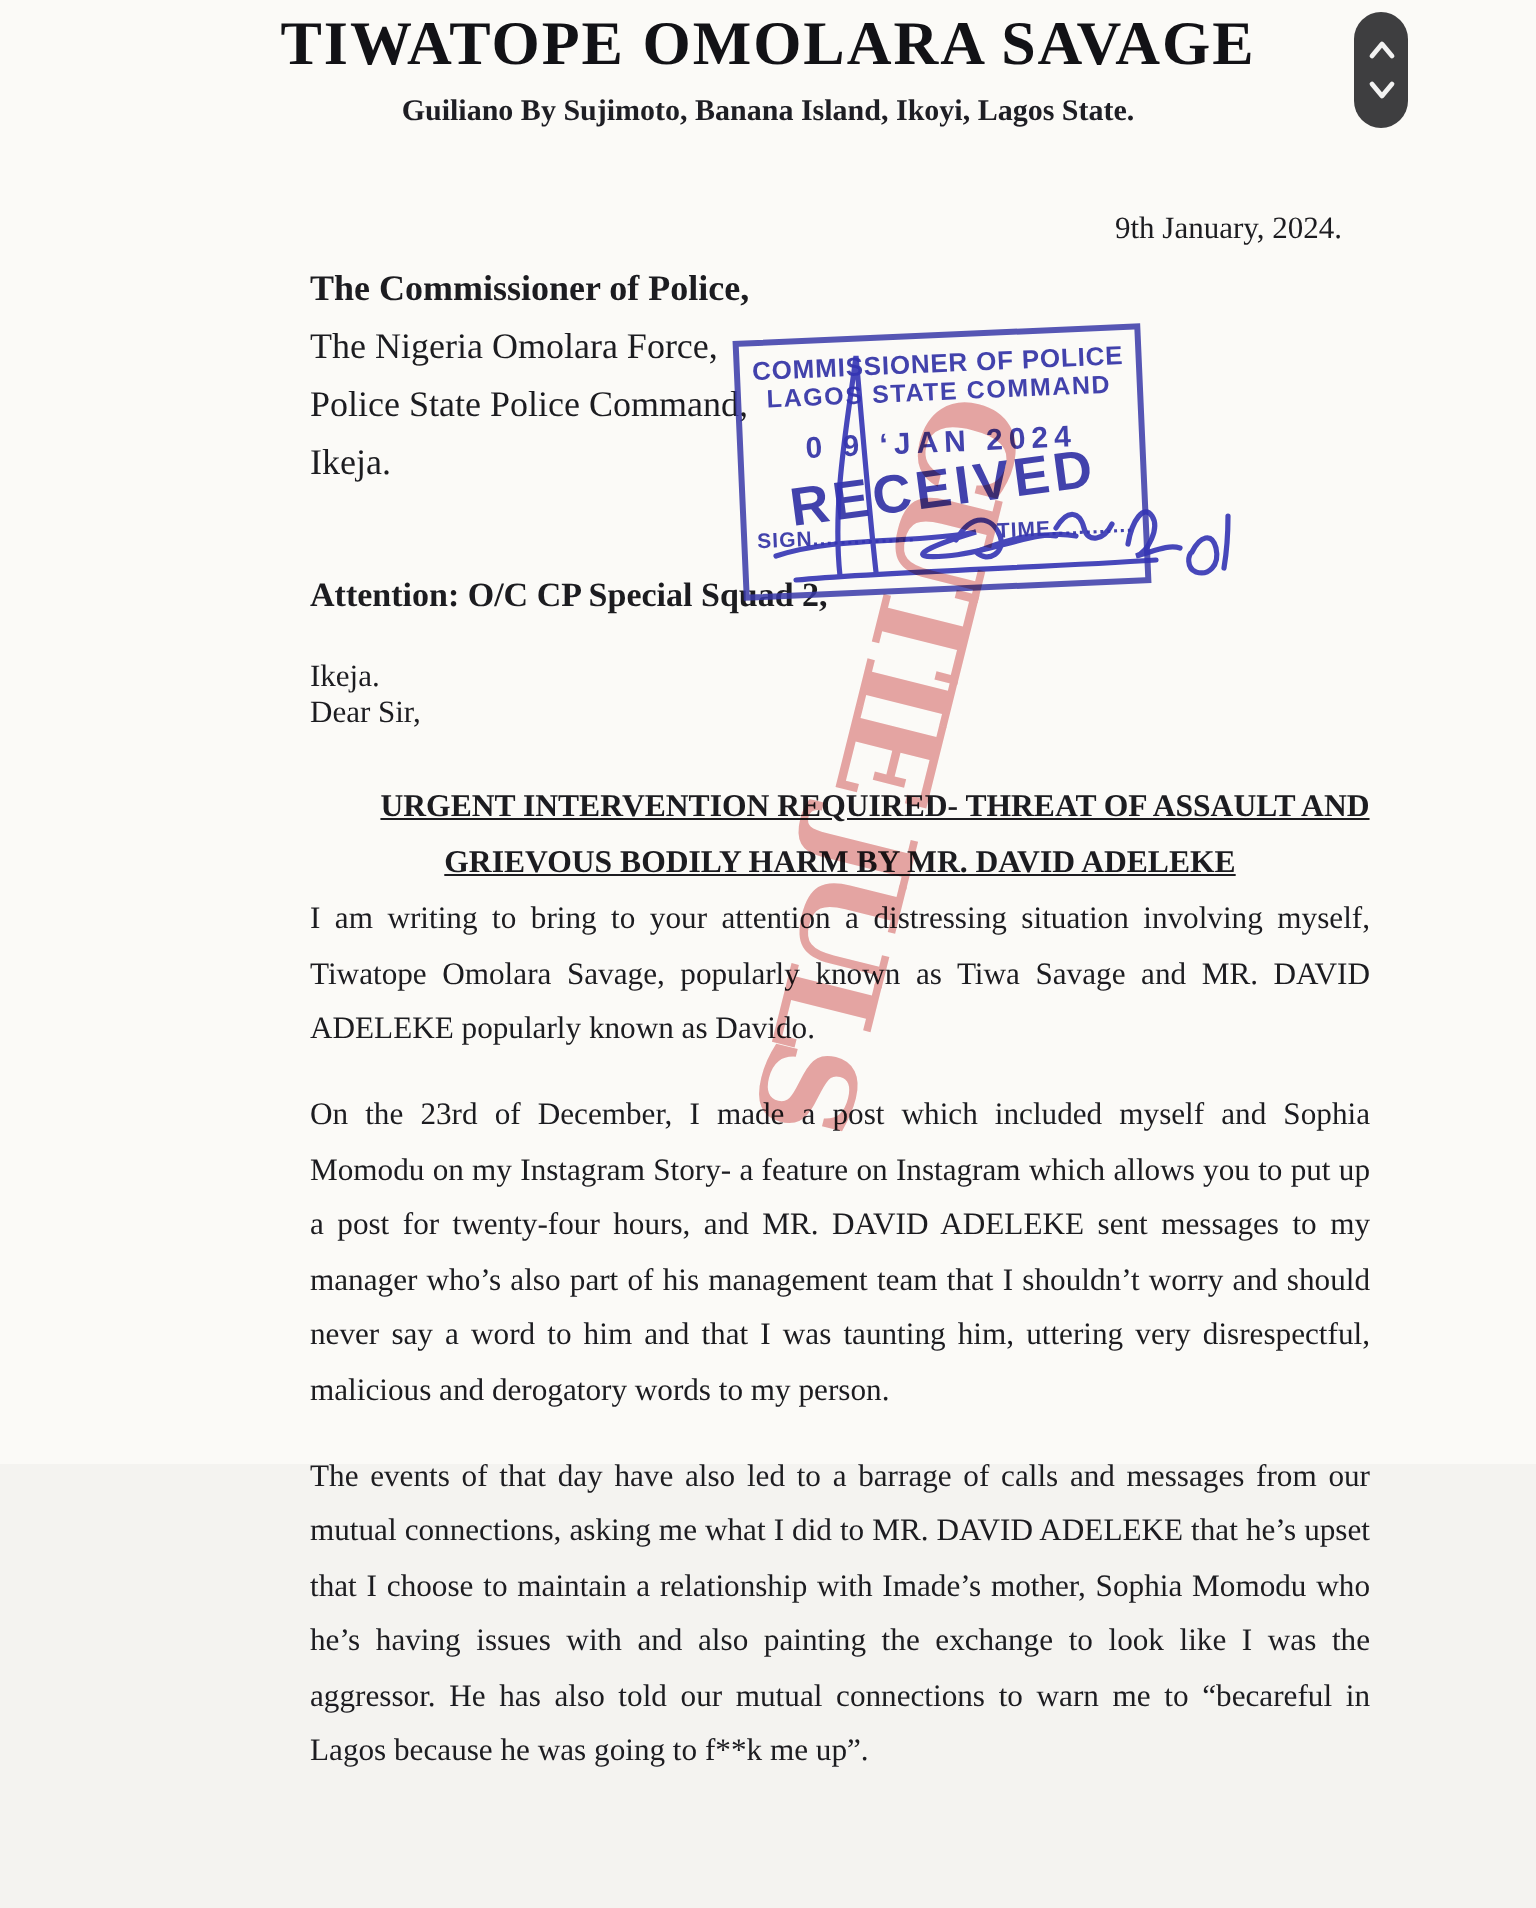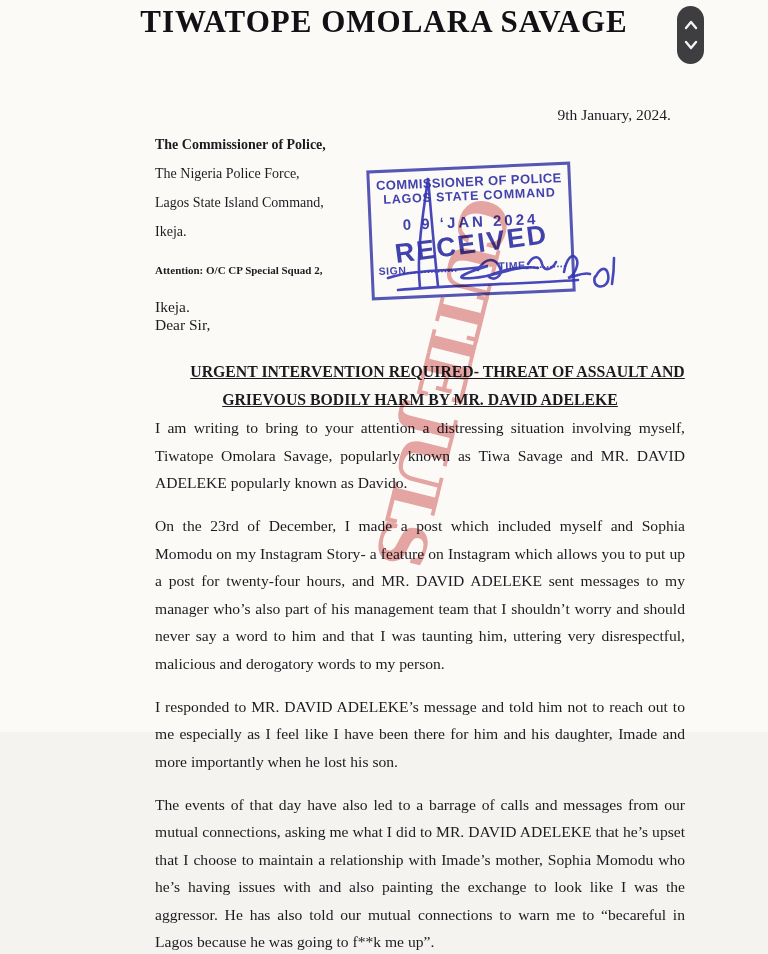--- a/index.html
+++ b/index.html
@@ -15,23 +15,23 @@
 
   
   .scroll-pill{position:absolute;top:6px;right:64px;width:27px;height:58px;
                background:#3e3e40;border-radius:14px;display:flex;flex-direction:column;
                align-items:center;justify-content:center;gap:8px;z-index:9;}
   .scroll-btn{width:16px;height:12px;display:flex;align-items:center;justify-content:center;cursor:pointer;}
 
   
   .col{position:absolute;left:155px;top:78px;width:530px;}
   .date-row{text-align:right;font-size:15.5px;padding-right:14px;margin-bottom:6px;margin-top:28px;}
-  .addr-line{font-size:14px;line-height:29px;}
+  .addr-line{font-size:18px;line-height:29px;}
   .bold{font-weight:700;}
-  .attention{margin-top:18px;font-size:11px;font-weight:700;}
+  .attention{margin-top:42px;font-size:17px;font-weight:700;}
   .ikeja2{margin-top:22px;font-size:15.5px;}
   .salutation{font-size:15.5px;}
   .subject{margin-top:24px;text-align:center;font-size:15.8px;font-weight:700;line-height:28px;}
   .subject span{text-decoration:underline;margin-left:35px;}
   .para{margin-top:0;font-size:15.6px;line-height:27.5px;text-align:justify;}
 
   
   .stamp{position:absolute;left:369px;top:166px;width:198px;height:124px;
          border:3px solid rgba(56,56,168,.85);transform:rotate(-2.5deg);
          color:rgba(56,56,168,.95);font-family:"Liberation Sans", sans-serif;
@@ -53,55 +53,55 @@
              transform:rotate(14deg);transform-origin:top left;white-space:nowrap;
              pointer-events:none;}
 </style>
 </head>
 <body>
 
 <div class="page">
 
   <div class="letterhead">
     <h1 class="lh-name">TIWATOPE OMOLARA SAVAGE</h1>
+    <div class="lh-addr">Guiliano By Sujimoto,  Banana Island, Ikoyi, Lagos State.</div>
   </div>
 
   <div class="scroll-pill">
     <div class="scroll-btn">
       <svg width="14" height="10" viewBox="0 0 14 10">
         <polyline points="2,8 7,2 12,8" fill="none" stroke="#f2f2f2" stroke-width="2.4" stroke-linecap="round" stroke-linejoin="round"></polyline>
       </svg>
     </div>
     <div class="scroll-btn">
       <svg width="14" height="10" viewBox="0 0 14 10">
         <polyline points="2,2 7,8 12,2" fill="none" stroke="#f2f2f2" stroke-width="2.4" stroke-linecap="round" stroke-linejoin="round"></polyline>
       </svg>
     </div>
   </div>
 
   <div class="col">
     <div class="date-row">9th January, 2024.</div>
 
     <div class="addr-line bold">The Commissioner of Police,</div>
-    <div class="addr-line">The Nigeria Police Force,</div>
-    <div class="addr-line">Lagos State Island Command,</div>
+    <div class="addr-line">The Nigeria Omolara Force,</div>
+    <div class="addr-line">Police State Police Command,</div>
     <div class="addr-line">Ikeja.</div>
 
     <div class="attention">Attention: O/C CP Special Squad 2,</div>
     <div class="ikeja2">Ikeja.</div>
 
     <div class="salutation">Dear Sir,</div>
 
     <div class="subject">
       <span>URGENT INTERVENTION REQUIRED- THREAT OF ASSAULT AND GRIEVOUS BODILY HARM BY MR. DAVID ADELEKE</span>
     </div>
 
     <p class="para">I am writing to bring to your attention a distressing situation involving myself, Tiwatope Omolara Savage, popularly known as Tiwa Savage and MR. DAVID ADELEKE popularly known as Davido.</p>
     <p class="para">On the 23rd of December, I made a post which included myself and Sophia Momodu on my Instagram Story- a feature on Instagram which allows you to put up a post for twenty-four hours, and MR. DAVID ADELEKE sent messages to my manager who’s also part of his management team that I shouldn’t worry and should never say a word to him and that I was taunting him, uttering very disrespectful, malicious and derogatory words to my person.</p>
-    <p class="para">I responded to MR. DAVID ADELEKE’s message and told him not to reach out to me especially as I feel like I have been there for him and his daughter, Imade and more importantly when he lost his son.</p>
     <p class="para">The events of that day have also led to a barrage of calls and messages from our mutual connections, asking me what I did to MR. DAVID ADELEKE that he’s upset that I choose to maintain a relationship with Imade’s mother, Sophia Momodu who he’s having issues with and also painting the exchange to look like I was the aggressor. He has also told our mutual connections to warn me to “becareful in Lagos because he was going to f**k me up”.</p>
 
   </div>
 
   <div class="stamp">
     <div class="stamp-l1">COMMISSIONER OF POLICE</div>
     <div class="stamp-l2">LAGOS STATE COMMAND</div>
     <div class="stamp-date">0 9 ‘JAN 2024</div>
     <div class="stamp-received">RECEIVED</div>
     <div class="stamp-foot">

